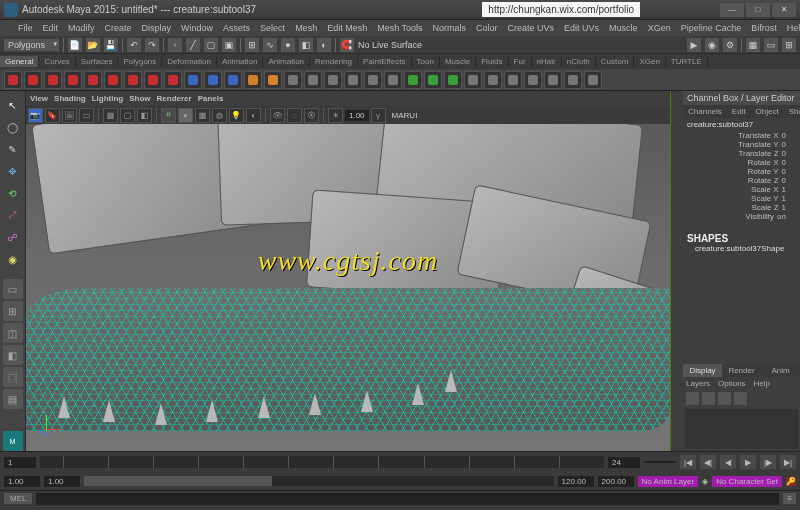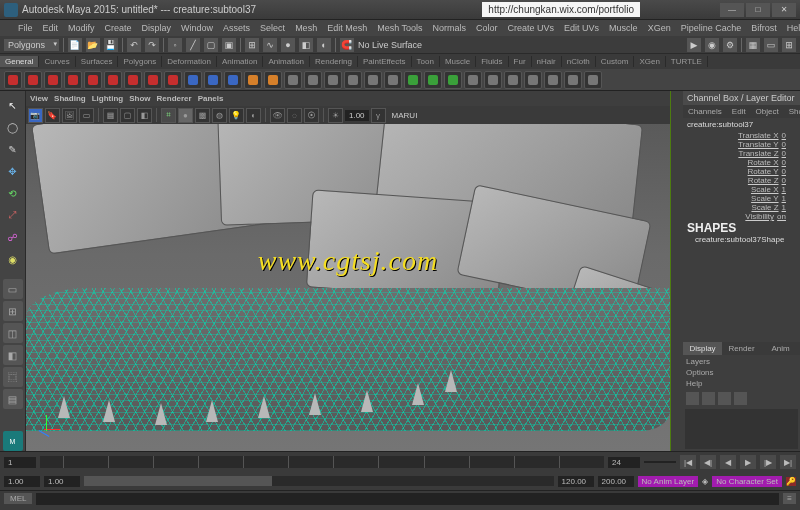--- a/index.html
+++ b/index.html
@@ -66,29 +66,29 @@
 .viewport .axis .x { position:absolute; left:12px; top:14px; width:16px; height:1px; background:#ff3030; }
 .viewport .axis .y { position:absolute; left:14px; top:0px; width:1px; height:16px; background:#30ff30; }
 .viewport .axis .z { position:absolute; left:6px; top:18px; width:12px; height:1px; background:#3080ff; transform: rotate(30deg); }
 
 .right-panel { width: 130px; background: #3e3e3e; border-left: 1px solid #4d7c0f; display: flex; flex-direction: column; padding-left: 12px; }
 .right-panel .panel-header { background: #4a4a4a; color: #ccc; font-size: 9px; padding: 2px 4px; }
 .right-panel .panel-tabs { display: flex; font-size: 8px; background:#3a3a3a; }
 .right-panel .panel-tab { padding: 2px 5px; color: #aaa; cursor: pointer; }
 .right-panel .attr-list { padding: 2px 4px; font-size: 8px; color:#ccc; }
 .right-panel .attr-list .node-name { color:#ddd; margin-bottom:2px; }
-.right-panel .attr-row { display: flex; justify-content: flex-end; gap: 3px; padding-right:10px;text-decoration:underline; }
+.right-panel .attr-row { display: flex; justify-content: flex-end; gap: 3px; padding-right:10px; }
 .right-panel .attr-row .label { color:#bbb; }
 .right-panel .attr-row .val { color:#bbb; }
-.right-panel .shapes-header { margin-top: 0; color:#eee; font-weight:bold; font-size:12px; }
+.right-panel .shapes-header { margin-top: 12px; color:#eee; font-weight:bold; font-size:10px; }
 .right-panel .spacer { flex:1; }
 .right-panel .bottom-tabs { display:flex; font-size:8px; background:#3a3a3a; }
 .right-panel .bottom-tab { flex:1; padding:2px 2px; text-align:center; color:#aaa; cursor:pointer; }
 .right-panel .bottom-tab.active { background:#555; color:#ddd; }
-.right-panel .layer-menu { display:flex; font-size:8px; padding:2px 3px; gap:2px; color:#aaa;flex-direction:column; }
+.right-panel .layer-menu { display:flex; font-size:8px; padding:2px 3px; gap:8px; color:#aaa; }
 .right-panel .layer-icons { display:flex; padding:2px 3px; gap:3px; }
 .right-panel .layer-icon { width:13px; height:13px; background:#555; }
 
 .timeline-area { background: #3a3a3a; border-top:1px solid #222; }
 .time-slider { height: 20px; display:flex; align-items:center; padding: 0 4px; gap:4px; font-size: 8px; color:#bbb; }
 .time-slider .slider-track { flex:1; height:12px; background:#2a2a2a; position:relative; }
 .time-slider .slider-track .tick { position:absolute; top:0; width:1px; height:100%; background:#555; }
 .time-slider .field { background:#222; padding:1px 4px; width:32px; }
 .time-slider .play-btn { width:16px; height:14px; background:#4a4a4a; display:flex; align-items:center; justify-content:center; cursor:pointer; font-size:8px; }
 

